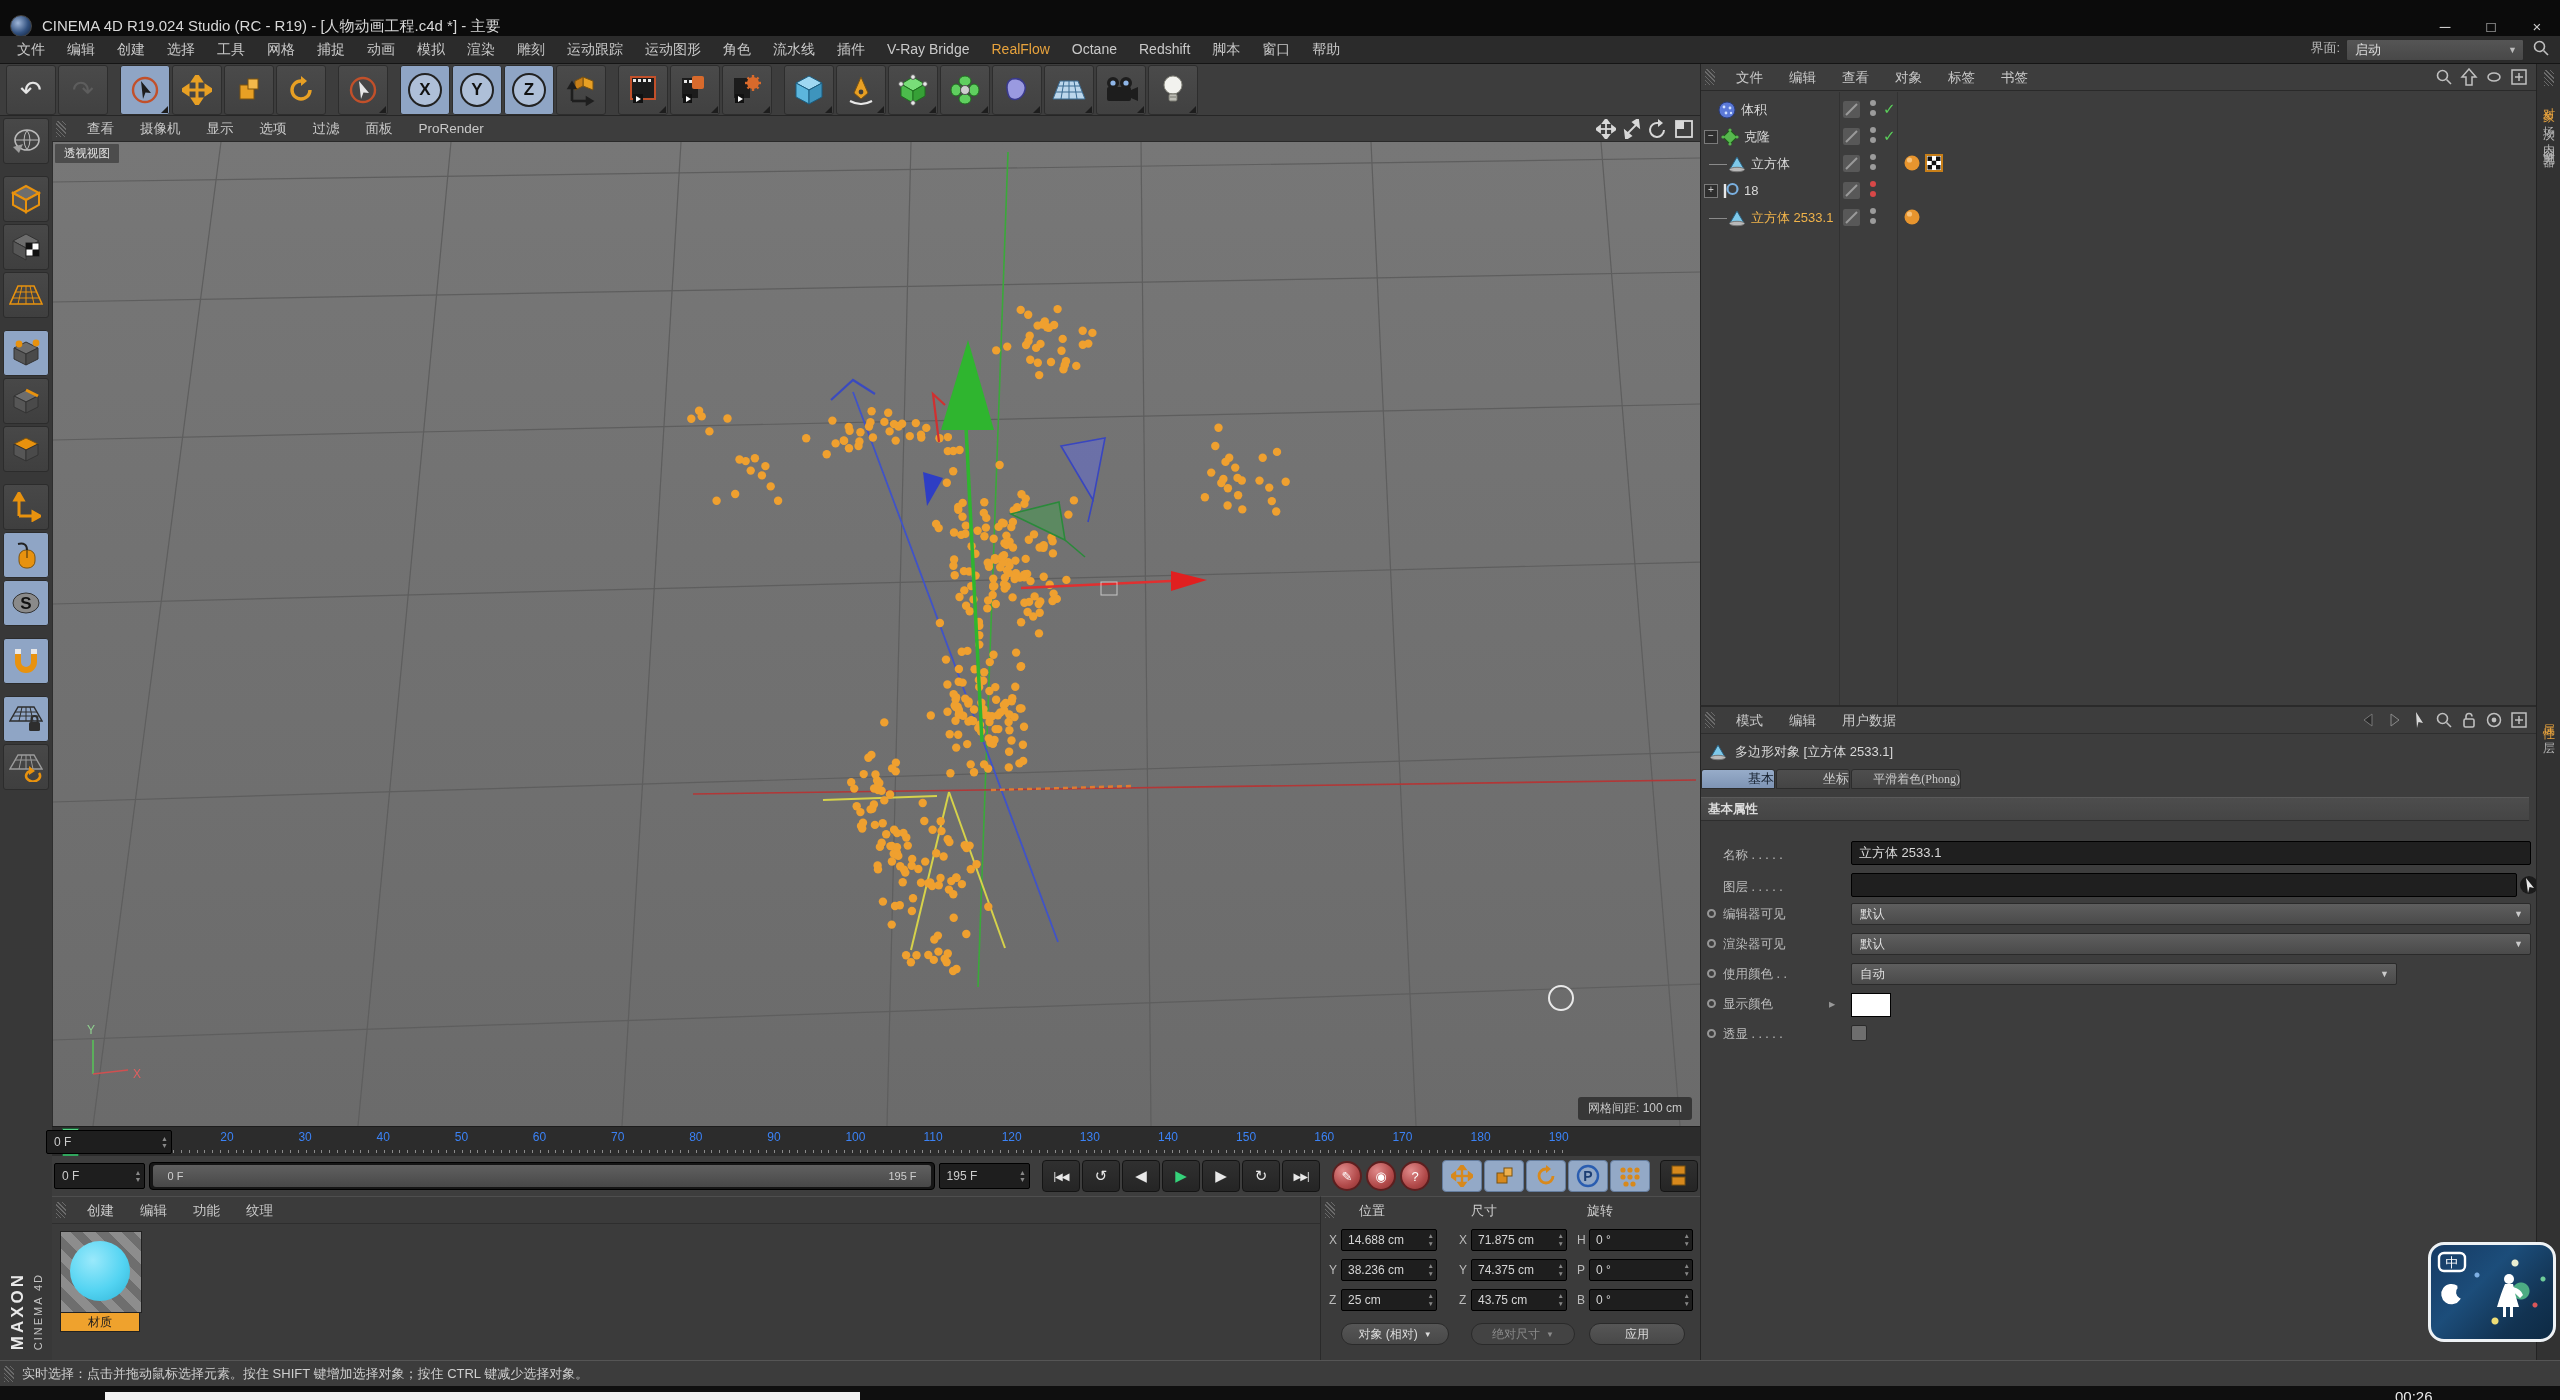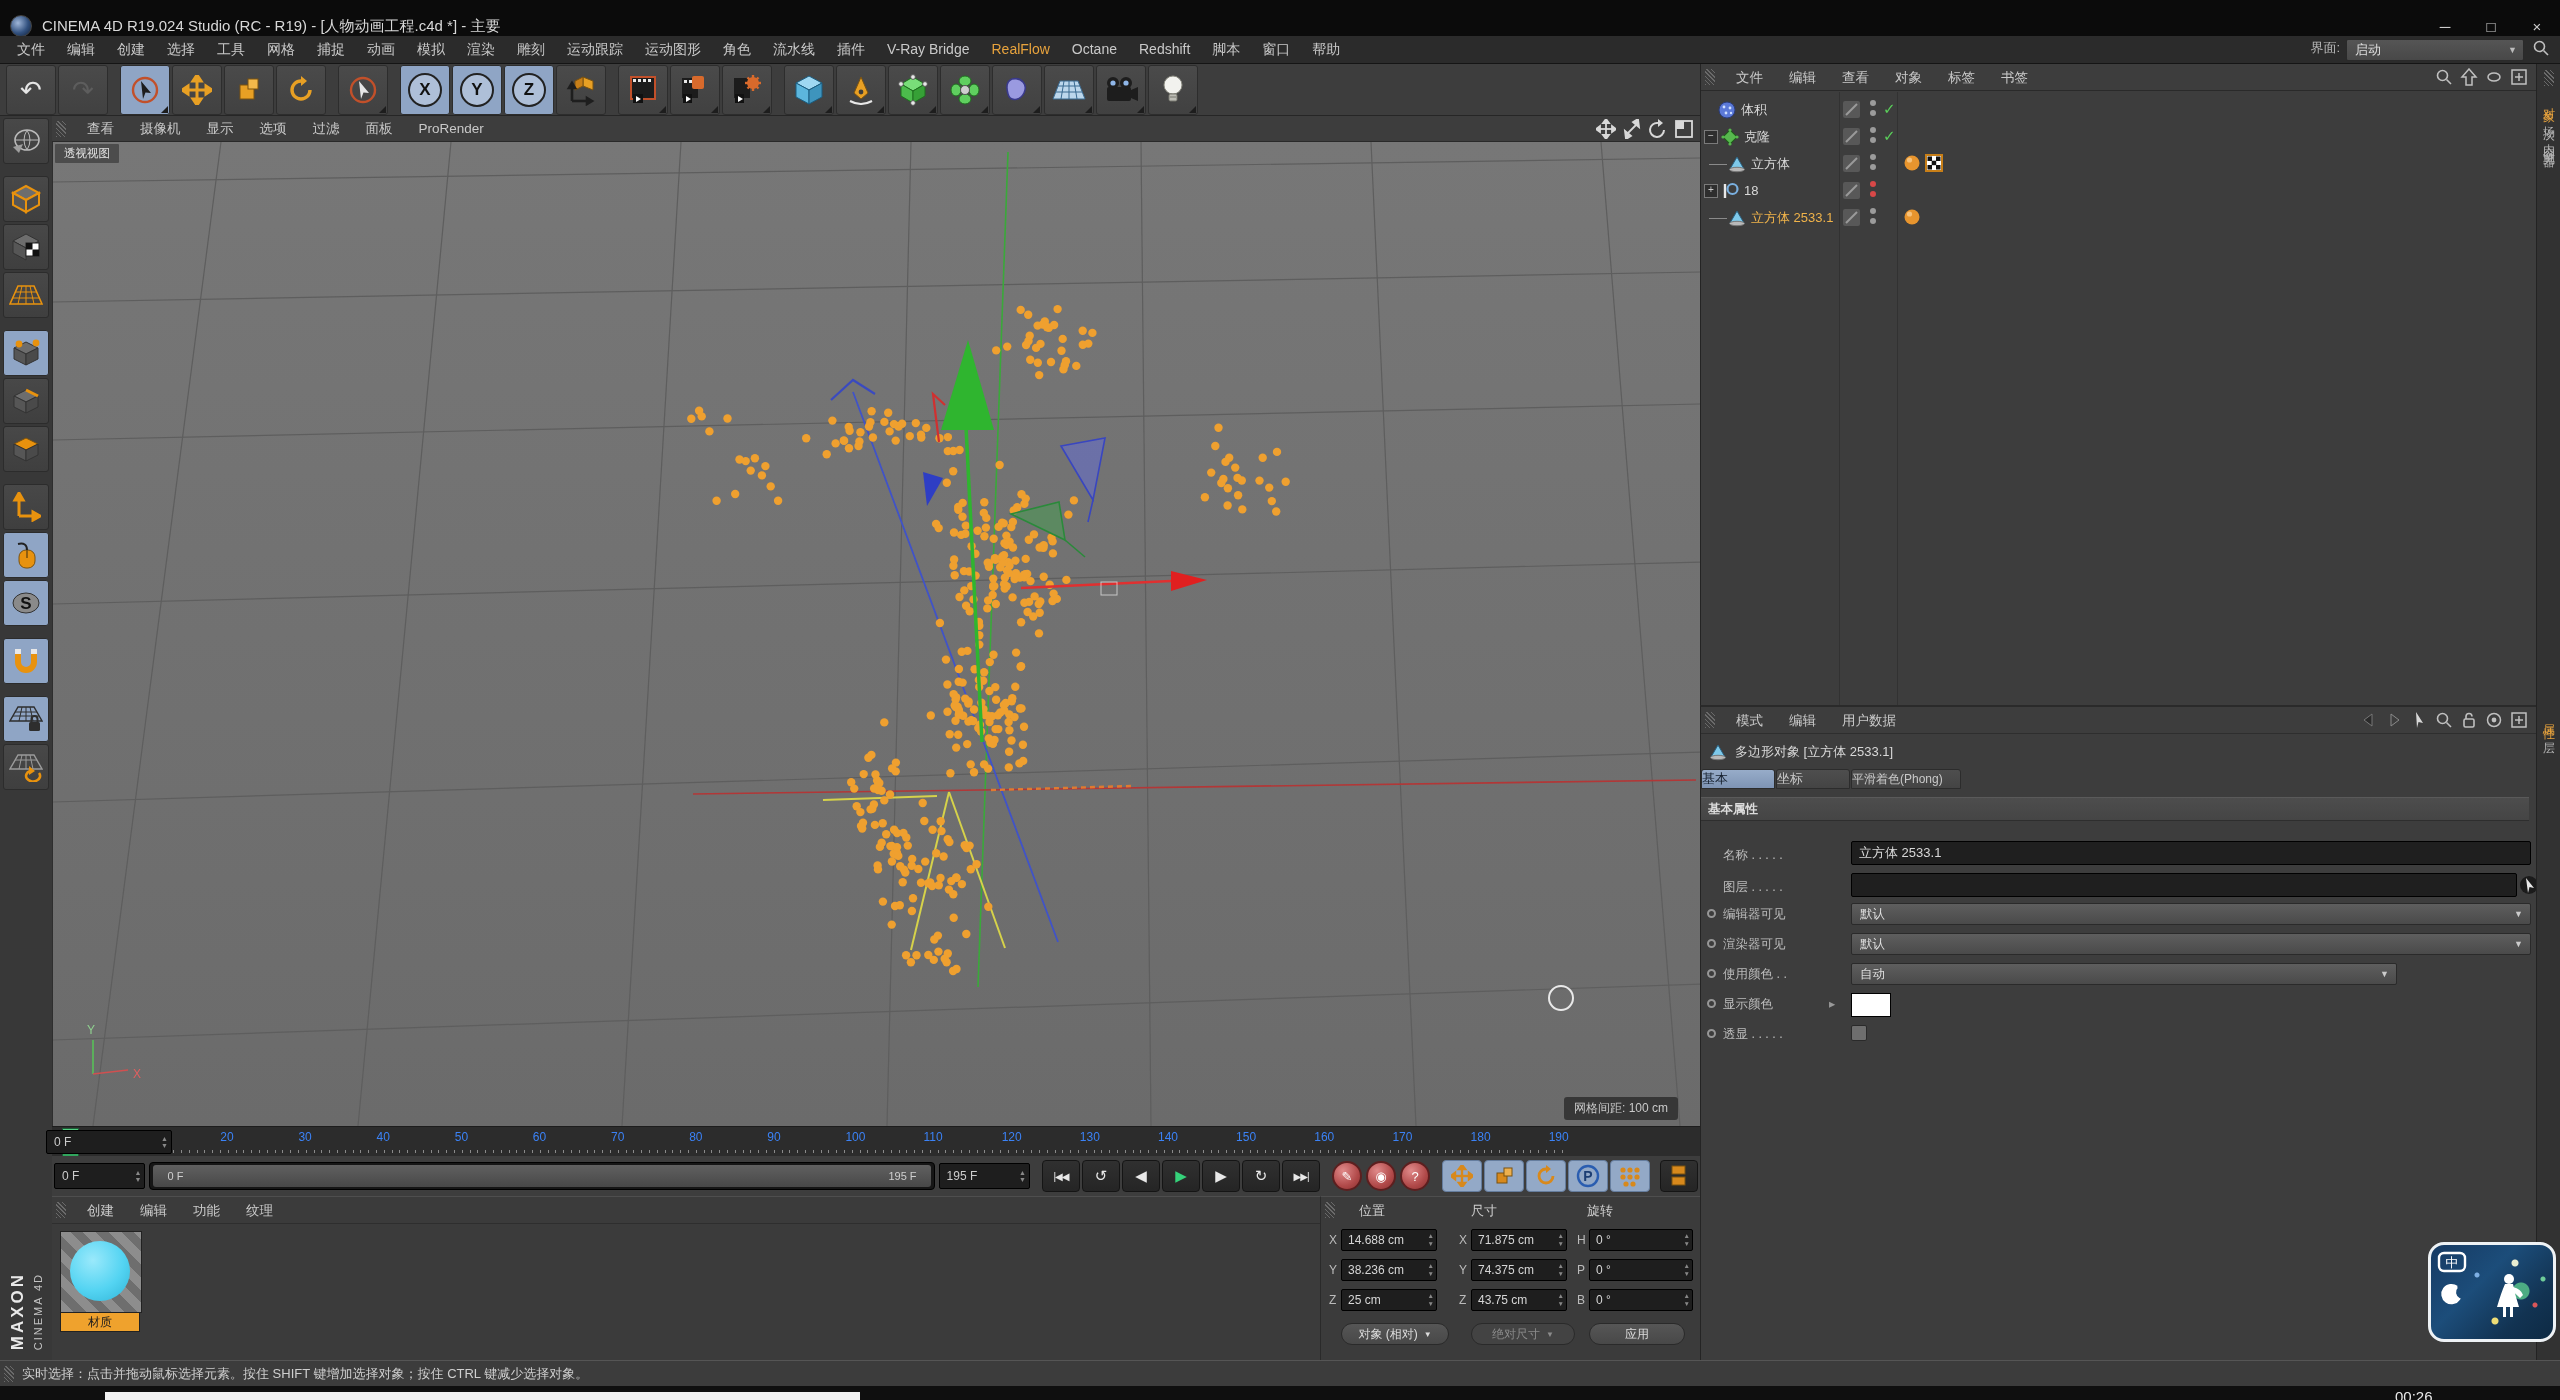--- a/index.html
+++ b/index.html
@@ -40,21 +40,21 @@
   .lgap{height:10px;}
   #brand{position:absolute;left:0;bottom:6px;width:52px;text-align:center;}
   #brand .mx{writing-mode:vertical-rl;transform:rotate(180deg);font-weight:bold;font-size:17px;letter-spacing:3px;color:#e9e9e9;}
   #brand .c4{writing-mode:vertical-rl;transform:rotate(180deg);font-size:11px;letter-spacing:2px;color:#c4c4c4;margin-top:4px;}
   
   #vpmenu{left:52px;top:116px;width:1648px;height:26px;background:#3d3d3d;display:flex;align-items:center;border-bottom:1px solid #2a2a2a;box-sizing:border-box;}
   .vpm{padding:0 13px;font-size:13.5px;color:#c9c9c9;}
   #vpnav{margin-left:auto;display:flex;gap:6px;padding-right:6px;}
   #viewport{left:52px;top:142px;width:1648px;height:984px;background:linear-gradient(#777777,#6b6b6b);overflow:hidden;border-left:1px solid #2e2e2e;box-sizing:border-box;}
   #vplabel{left:2px;top:2px;background:rgba(42,42,42,.55);color:#e2e2e2;font-size:11.5px;padding:2px 9px;border-radius:1px;}
-  #gridlabel{right:22px;bottom:6px;background:rgba(48,48,48,.88);color:#c9c9c9;font-size:12px;padding:3px 10px;border-radius:3px;}
+  #gridlabel{right:8px;bottom:6px;background:rgba(48,48,48,.88);color:#c9c9c9;font-size:12px;padding:3px 10px;border-radius:3px;}
   
   #ruler{left:52px;top:1126px;width:1648px;height:30px;background:#2c2c2c;border-top:1px solid #1d1d1d;box-sizing:border-box;}
   #playhead{left:10px;top:1px;width:15px;height:27px;background:linear-gradient(#55d183,#2fa35b);border:1px solid #1c5c36;}
   #ticks{left:12px;top:3px;display:flex;width:1570px;}
   .tick{width:78.15px;font-size:12px;color:#3b82f6;flex:0 0 auto;}
   #minor{left:12px;bottom:3px;width:1500px;height:3px;background:repeating-linear-gradient(90deg,#8a8a8a 0 1px,transparent 1px 7.8px);}
   .spin{background:#1e1e1e;border:1px solid #000;border-radius:2px;color:#cccccc;font-size:12px;display:flex;align-items:center;padding-left:7px;position:relative;box-sizing:border-box;}
   .spin .st{position:absolute;right:3px;top:0;bottom:0;display:flex;flex-direction:column;justify-content:center;font-size:7px;color:#888;line-height:1;}
   #transport{left:52px;top:1156px;width:1648px;height:40px;background:#3d3d3d;display:flex;align-items:center;box-sizing:border-box;padding-left:2px;}
   #range{width:788px;height:26px;background:#161616;border:1px solid #000;border-radius:4px;position:relative;margin:0 4px;}
@@ -94,21 +94,21 @@
   .vdots{position:absolute;left:169px;top:4px;display:flex;flex-direction:column;gap:4px;}
   .vdot{width:6px;height:6px;border-radius:50%;background:#9b9b9b;}
   .vdot.red{background:#d84848;}
   .ocheck{position:absolute;left:182px;top:4px;color:#5ad05a;font-size:15px;font-weight:bold;}
   .otags{position:absolute;left:202px;top:4px;display:flex;gap:4px;}
   #omtabs{left:2536px;top:64px;width:24px;height:641px;background:#323232;border-left:1px solid #232323;box-sizing:border-box;text-align:center;}
   .vtab{writing-mode:vertical-rl;font-size:12px;color:#b3b3b3;letter-spacing:3px;margin:12px auto;display:block;}
   .vtab.active{color:#e8a33d;}
   #am{left:1700px;top:705px;width:836px;height:655px;background:#3d3d3d;border-left:1px solid #242424;border-top:2px solid #2a2a2a;box-sizing:border-box;}
   #amtabs{left:2536px;top:705px;width:24px;height:655px;background:#323232;border-left:1px solid #232323;box-sizing:border-box;text-align:center;}
-  .atab{position:absolute;height:20px;display:flex;align-items:center;justify-content:flex-start;font-size:13px;color:#c9c9c9;background:linear-gradient(#4e4e4e,#444);border:1px solid #2c2c2c;border-radius:3px 3px 0 0;box-sizing:border-box;}
+  .atab{position:absolute;height:20px;display:flex;align-items:center;justify-content:flex-end;font-size:13px;color:#c9c9c9;background:linear-gradient(#4e4e4e,#444);border:1px solid #2c2c2c;border-radius:3px 3px 0 0;box-sizing:border-box;font-family:Liberation Serif, serif;}
   .atab.active{background:linear-gradient(#97acc9,#7e94b4);color:#16202e;}
   .asec{position:absolute;left:0;width:828px;height:24px;background:linear-gradient(#4d4d4d,#454545);border-top:1px solid #5a5a5a;border-bottom:1px solid #2e2e2e;display:flex;align-items:center;font-size:12.5px;font-weight:bold;color:#dcdcdc;padding-left:7px;box-sizing:border-box;}
   .alab{position:absolute;font-size:12.5px;color:#bcbcbc;}
   .aring{position:absolute;width:9px;height:9px;border:2px solid #979797;border-radius:50%;box-sizing:border-box;}
   .afield{position:absolute;height:24px;background:#1f1f1f;border:1px solid #000;border-radius:2px;color:#d8d8d8;font-size:13px;display:flex;align-items:center;padding-left:7px;box-sizing:border-box;}
   .add{position:absolute;height:22px;background:linear-gradient(#5e5e5e,#4a4a4a);border:1px solid #2a2a2a;border-radius:2px;color:#ddd;font-size:12.5px;display:flex;align-items:center;padding-left:8px;box-sizing:border-box;gap:26px;}
   .add .car{margin-left:auto;margin-right:7px;font-size:9px;color:#ccc;}
   
   #status{left:0;top:1360px;width:2560px;height:26px;background:#3c3c3c;border-top:1px solid #555;display:flex;align-items:center;box-sizing:border-box;font-size:13px;color:#cfcfcf;}
   #bstrip{left:0;top:1386px;width:2560px;height:14px;background:#0f0f0f;overflow:hidden;}

